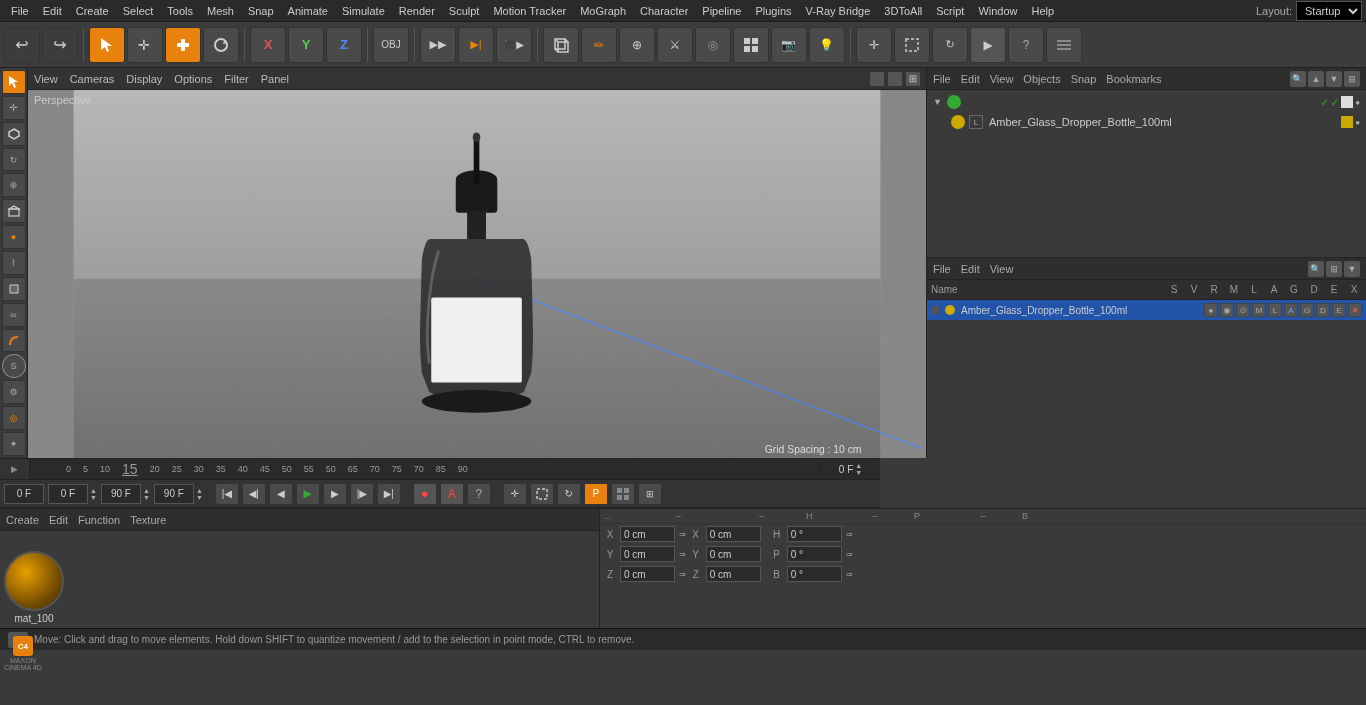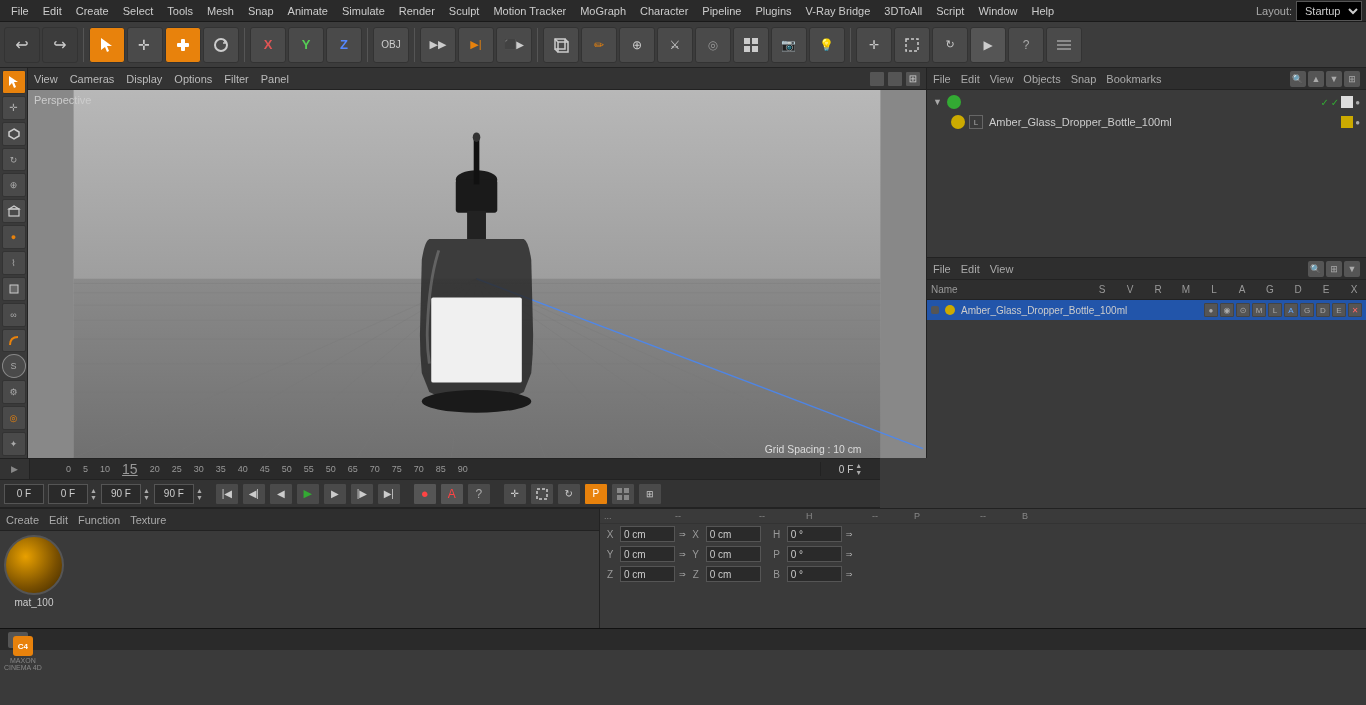--- a/index.html
+++ b/index.html
@@ -214,21 +214,21 @@
       flex: 1;
       display: flex;
       flex-direction: column;
     }
     .attr-header-row {
       display: flex;
       align-items: center;
       height: 20px;
       background: #2e2e2e;
       padding: 0 4px;
-      gap: 12px;
+      gap: 4px;
       border-bottom: 1px solid #222;
     }
     .attr-header-row span {
       font-size: 10px;
       color: #999;
     }
     .col-name { flex: 2; }
     .col-s, .col-v, .col-r, .col-m, .col-l, .col-a, .col-g, .col-d, .col-e, .col-x {
       width: 16px;
       text-align: center;
@@ -349,21 +349,21 @@
       border-bottom: 1px solid #222;
     }
     .mat-header span {
       font-size: 11px;
       color: #aaa;
       cursor: pointer;
     }
     .mat-content {
       flex: 1;
       display: flex;
-      align-items: flex-start;
+      align-items: flex-end;
       padding: 4px;
       gap: 4px;
     }
     .mat-thumb {
       width: 60px;
       height: 60px;
       border-radius: 50%;
       background: radial-gradient(circle at 35% 35%, #e8a000, #7a5000 60%, #3a2500);
       border: 2px solid #555;
       flex-shrink: 0;
@@ -960,13 +960,14 @@
       <span class="coord-label" style="margin-left:6px;">B</span>
       <input type="text" class="coord-input" value="0 °" style="">
       <span style="font-size:8px;color:#aaa;cursor:pointer;">⇒</span>
     </div>
 
   </div>
 </div>
 
 <div class="status-bar">
   <span style="width:20px;height:16px;background:#555;border-radius:2px;display:inline-flex;align-items:center;justify-content:center;margin-right:6px;font-size:9px;">⊕</span>
+  <span class="status-text">Move: Click and drag to move elements. Hold down SHIFT to quantize movement / add to the selection in point mode, CTRL to remove.</span>
 </div>
 
 </body></html>

